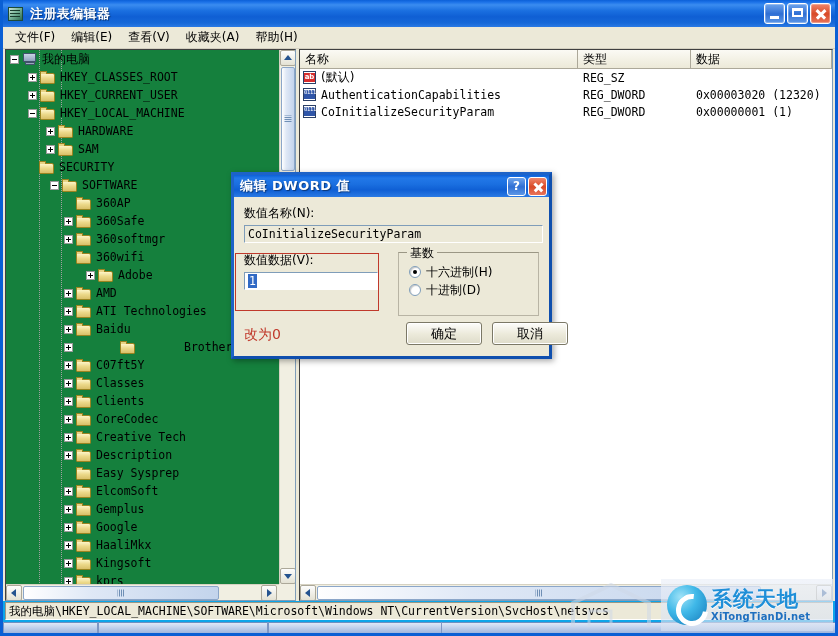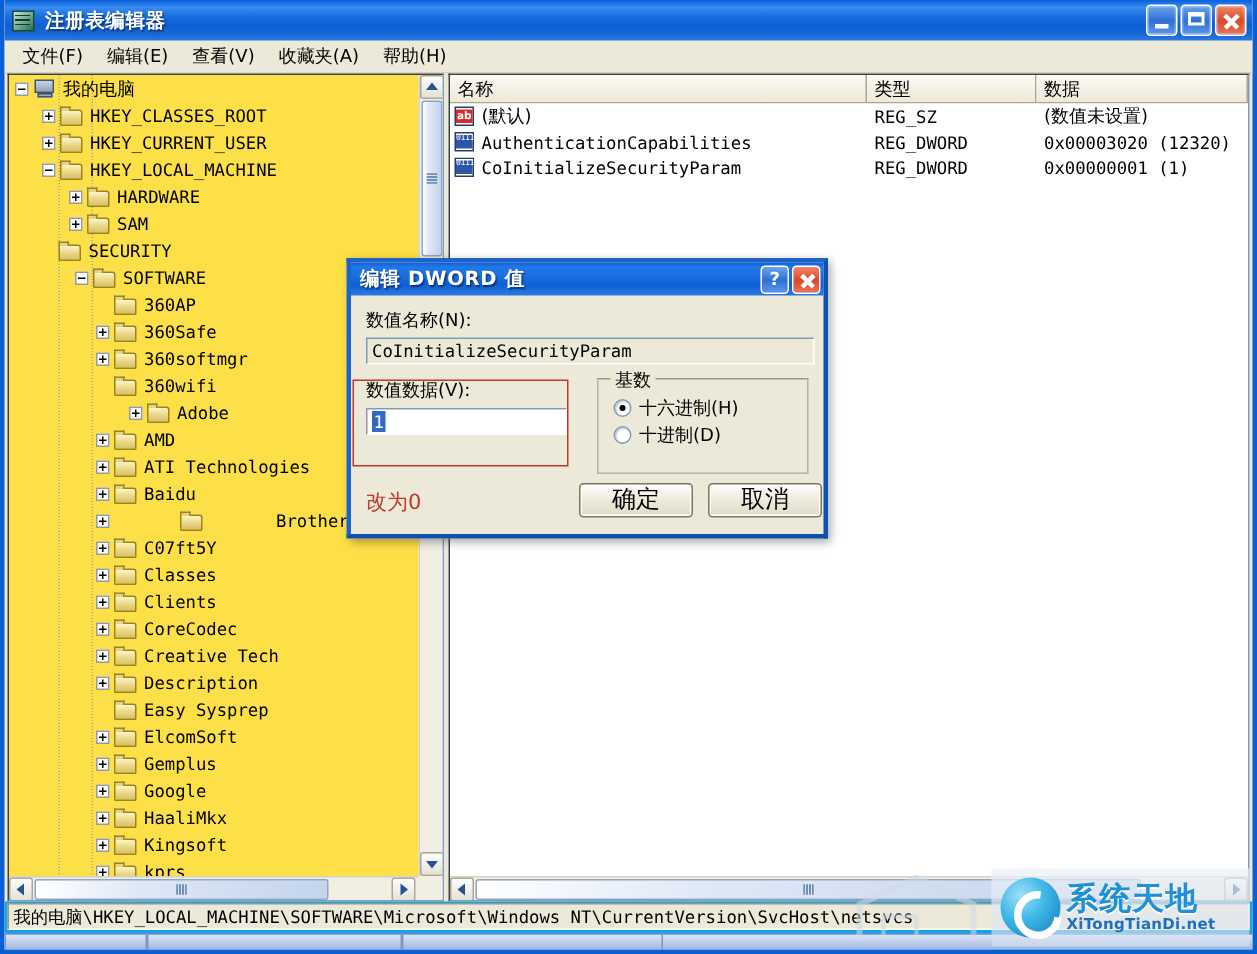--- a/index.html
+++ b/index.html
@@ -137,21 +137,21 @@
   }
   .pane-left  { width: 291px; flex: 0 0 291px; }
   .splitter   { width: 3px; flex: 0 0 3px; background: #ece9d8; cursor: col-resize; }
   .pane-right { flex: 1 1 auto; }
 
   
   .tree-scroll {
     position: absolute;
     left: 0; top: 0; right: 16px; bottom: 16px;
     overflow: hidden;
-    background: #fde047;
+    background: #15803d;
   }
   .tnode {
     display: flex;
     align-items: center;
     height: 18px;
     white-space: nowrap;
     font-family: "DejaVu Sans Mono", monospace;
     font-size: 11.5px;
     color: #000;
     position: relative;
@@ -469,24 +469,25 @@
   .radio-label { font-size:12px; color:#000; font-family:"DejaVu Sans", sans-serif; }
 
   .dlg-footer { position:absolute; left:0; right:0; bottom: 10px; height:24px; }
   .btn {
     position:absolute;
     width: 76px; height: 23px;
     background: linear-gradient(180deg,#fdfdfb,#eceadb 52%,#dedbc9);
     border: 1px solid #7b7866;
     border-radius: 3px;
     box-sizing: border-box;
-    font-size: 16px; color:#000;
+    font-size: 13px; color:#000;
     display:flex; align-items:center; justify-content:center;
     font-family:"DejaVu Sans", sans-serif;
     box-shadow: inset 0 0 0 1px #ffffff;
+    margin-left: 20px;
   }
   .btn.ok { left: 152px; }
   .btn.cancel { left: 238px; }
 
   .note {
     position:absolute; left: 10px; bottom: 12px;
     color:#c0392b; font-size:14px;
     font-family:"DejaVu Sans", sans-serif;
   }
 
@@ -767,21 +768,20 @@
         <div id="list-host">
             <div class="lv-row">
               <div class="lv-cell cell-name cjk">
                 <span class="vicon sz">
                   <span class="sheet"></span>
                   <span class="tag">ab</span>
                 </span>
                 <span style="font-family: &quot;DejaVu Sans&quot;, sans-serif;">(默认)</span>
               </div>
               <div class="lv-cell cell-type">REG_SZ</div>
-              <div class="lv-cell cell-data cjk">(数值未设置)</div>
             </div>
             <div class="lv-row">
               <div class="lv-cell cell-name">
                 <span class="vicon dword">
                   <span class="sheet"></span>
                   <span class="bits">011100</span>
                 </span>
                 <span>AuthenticationCapabilities</span>
               </div>
               <div class="lv-cell cell-type">REG_DWORD</div>

